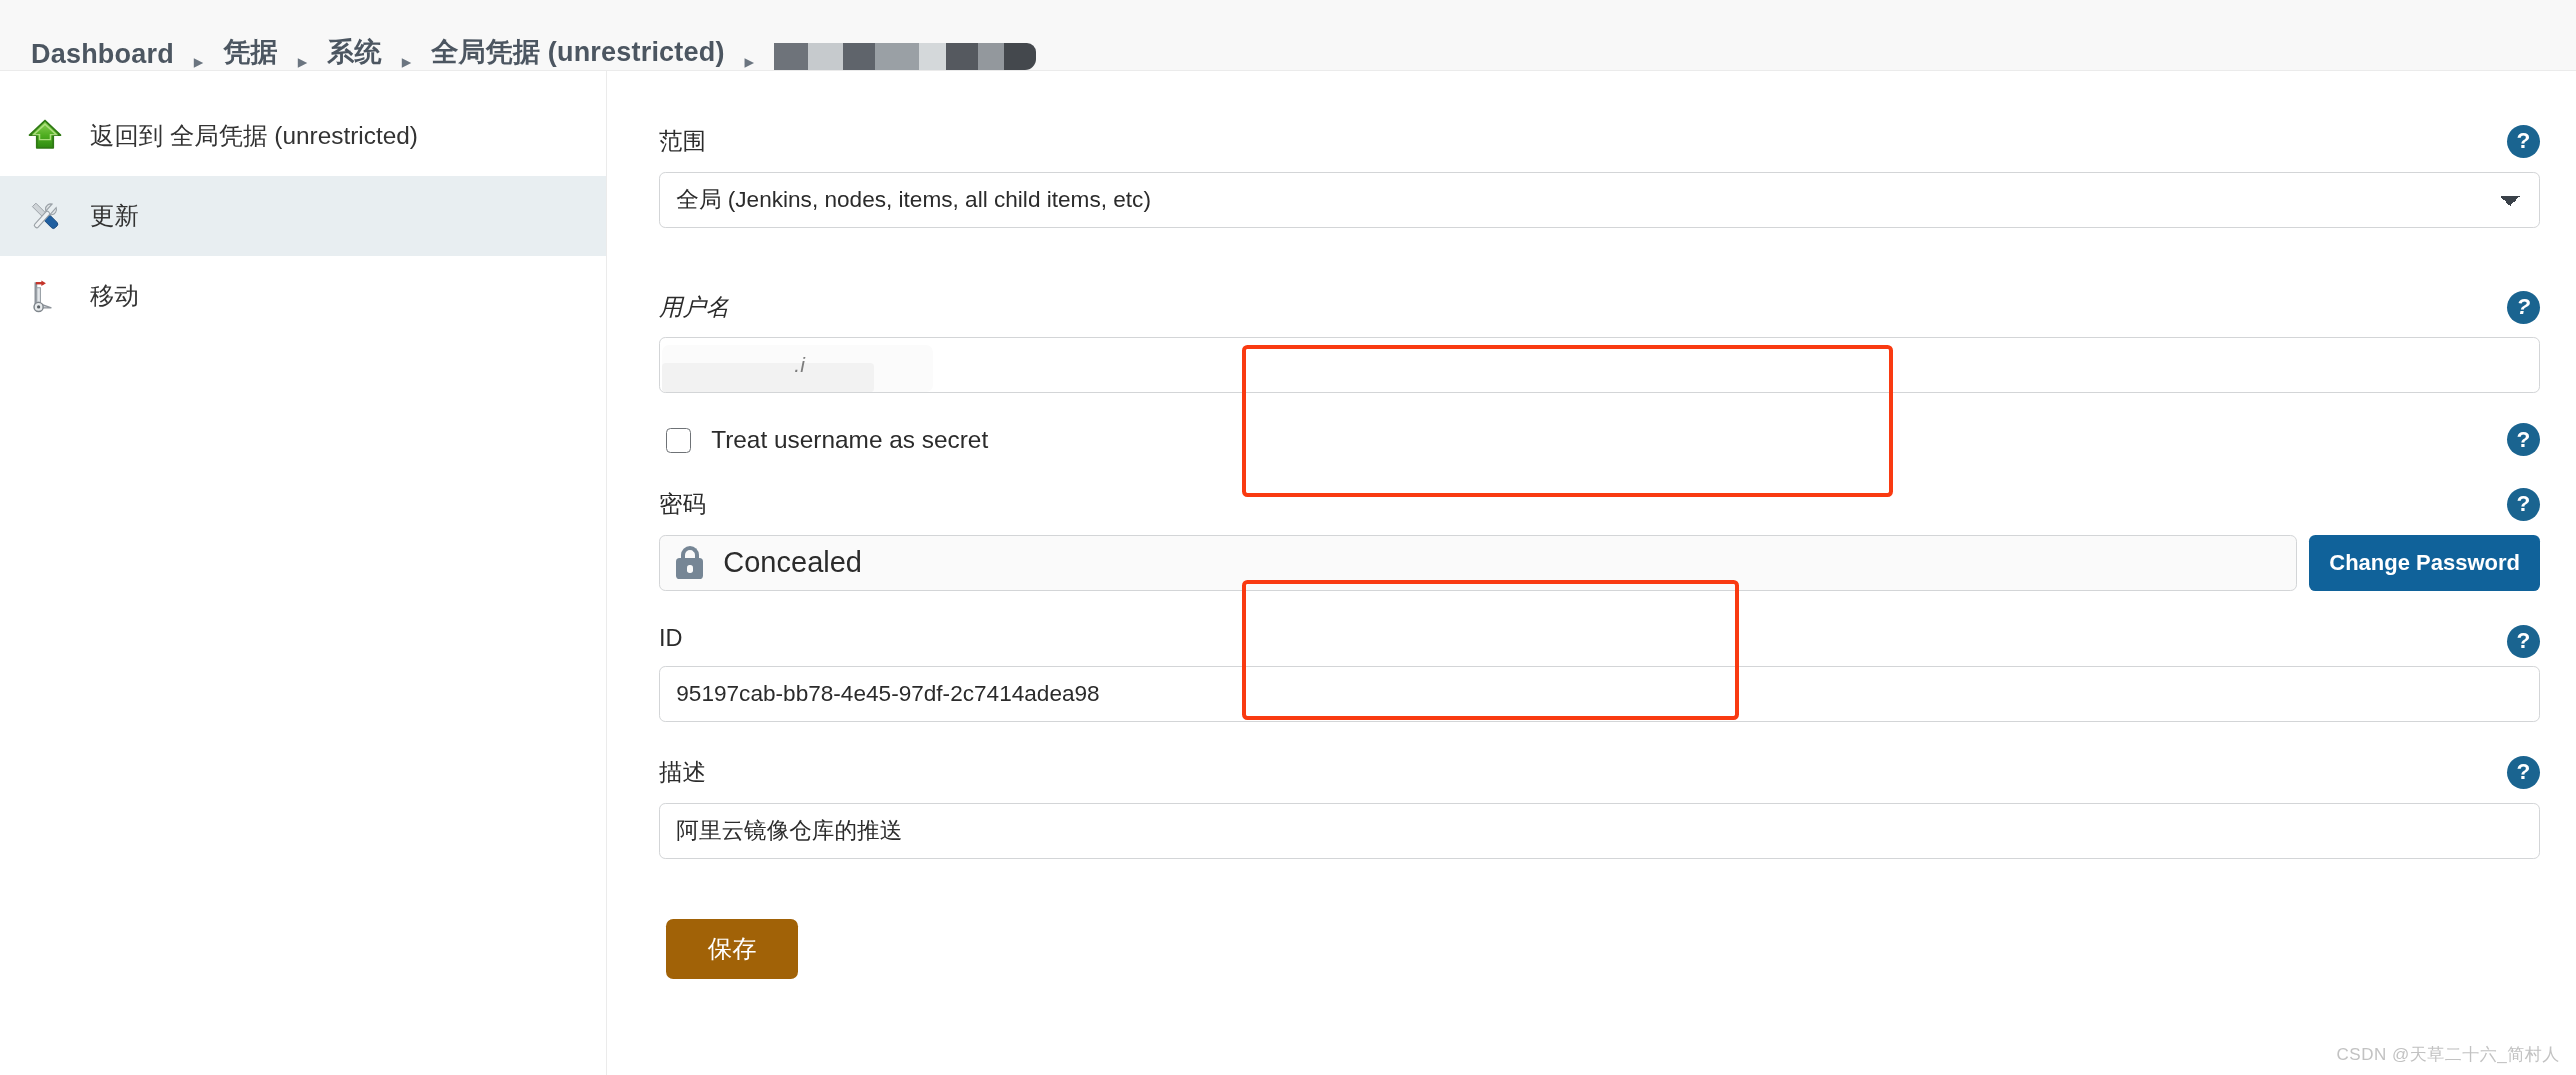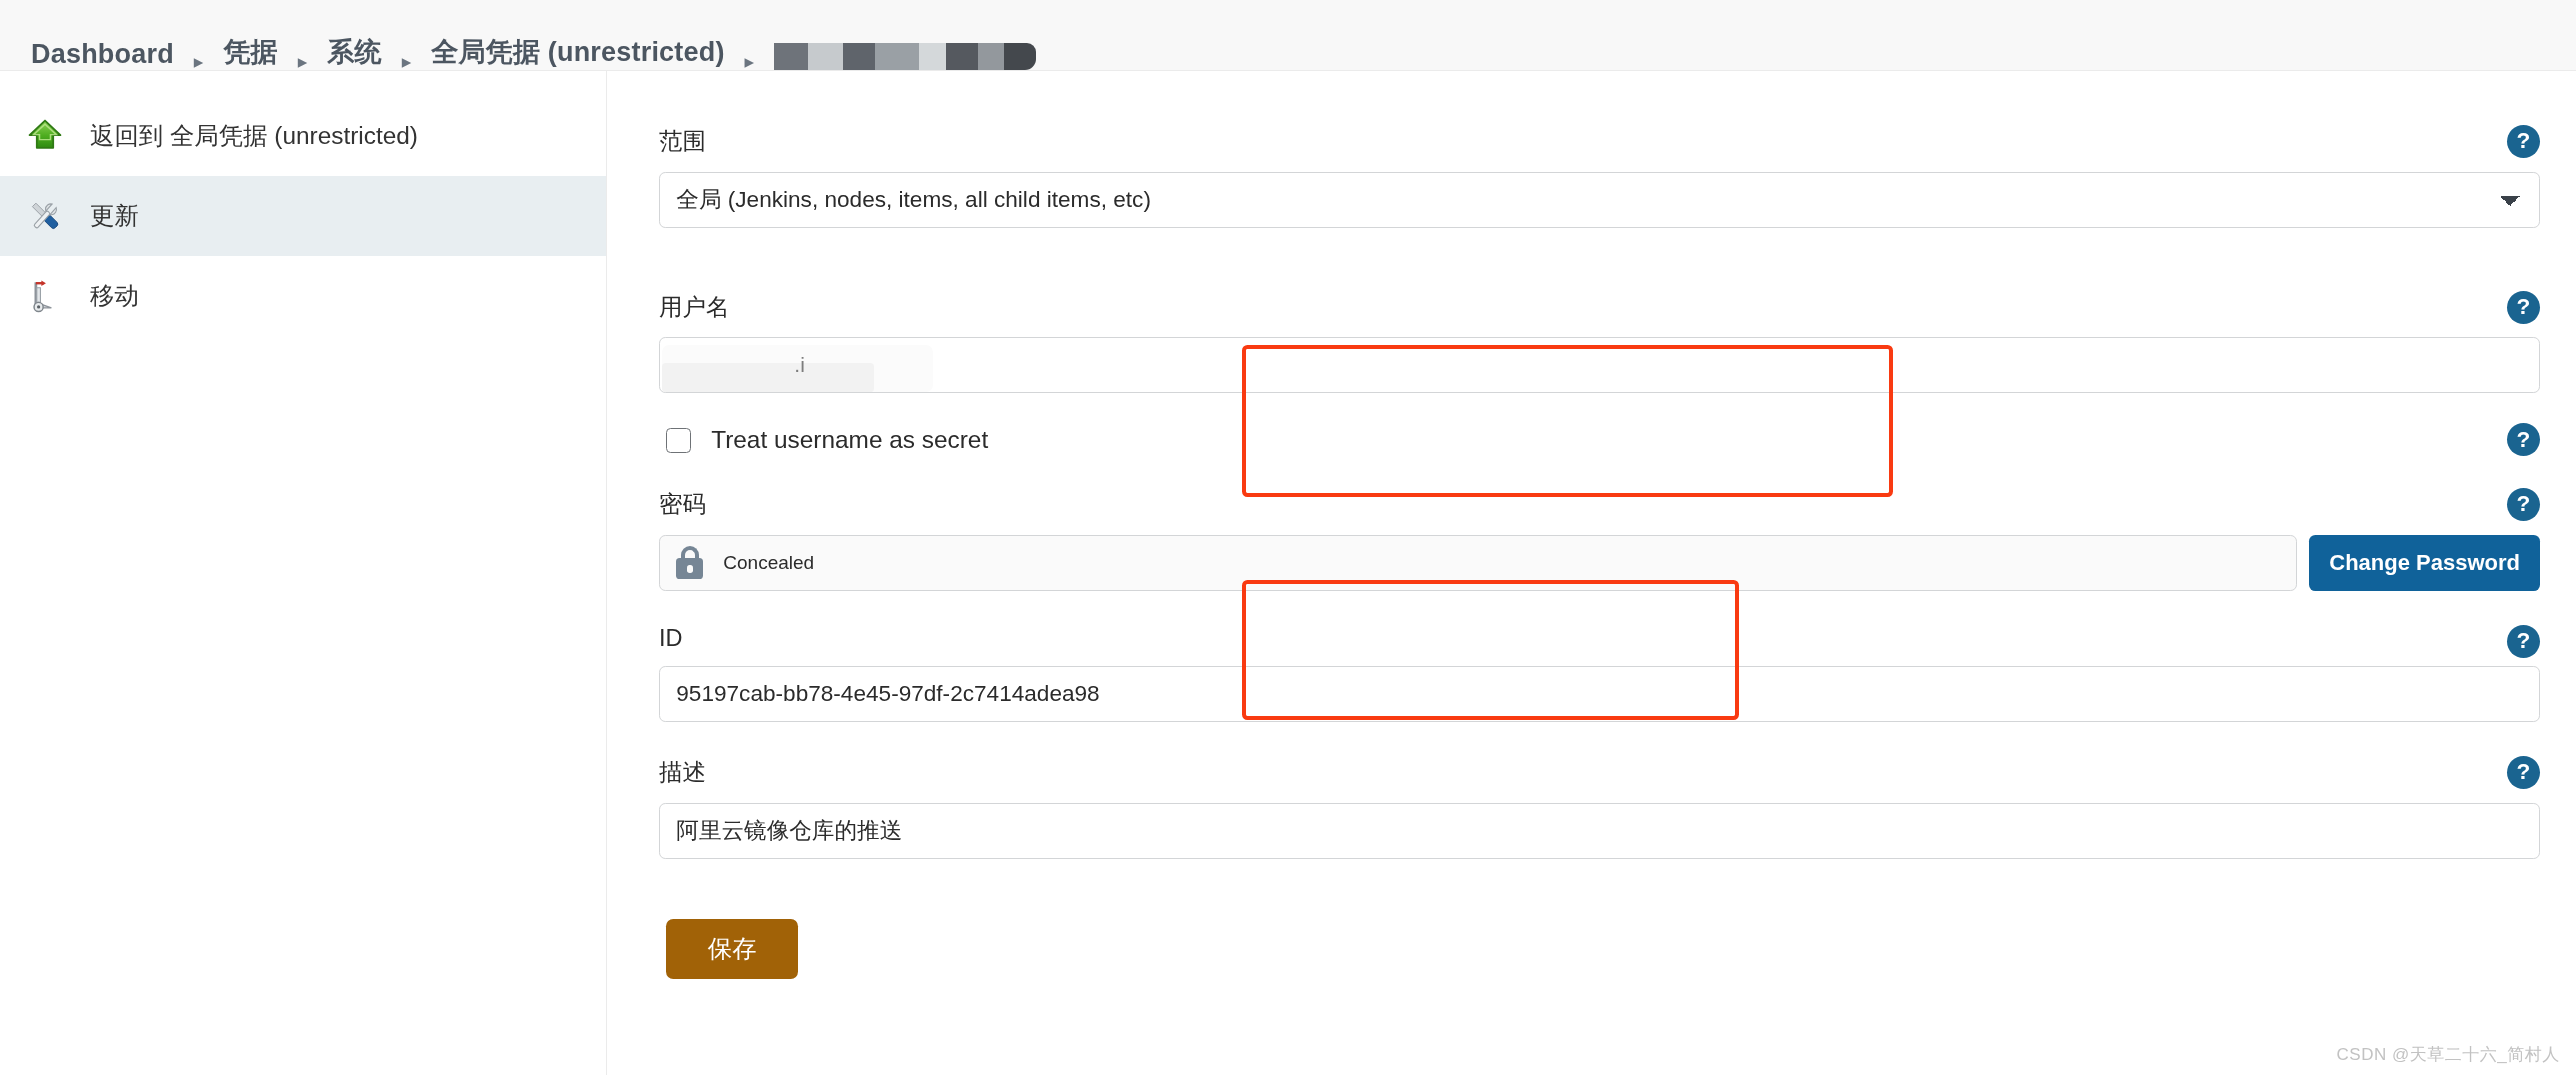--- a/index.html
+++ b/index.html
@@ -216,21 +216,21 @@
     background: #768695;
     border-radius: 3.6px;
   }
   .lock .keyhole {
     position: absolute;
     left: 11px; bottom: 6.3px;
     width: 5.4px; height: 8.1px;
     background: #fafafa;
     border-radius: 2.7px;
   }
-  .pw-text { font-size: 19px; color: #2b2b2b; }
+  .pw-text { font-size: 29px; color: #2b2b2b; }
   .btn {
     background: #10629a;
     color: #fff;
     border: none;
     border-radius: 6.3px;
     font-size: 22px;
     font-weight: bold;
     padding: 0 20px;
     height: 56px;
     cursor: pointer;
@@ -350,21 +350,21 @@
       <div class="help-icon">?</div>
       <select class="input-box">
         <option>全局 (Jenkins, nodes, items, all child items, etc)</option>
         <option>系统 (Jenkins and nodes only)</option>
       </select>
     </div>
 
     <div class="spacer-sm"></div>
 
     
-    <div class="field" style="margin-top:34px;">
+    <div class="field" style="margin-top:34px;font-style:italic;">
       <span class="field-label">用户名</span>
       <div class="help-icon">?</div>
       <div class="input-box username-wrap">
         <span class="username-mask"></span>
         <span class="username-mask2"></span>
         <span class="username-text">.i</span>
       </div>
     </div>
 
     

